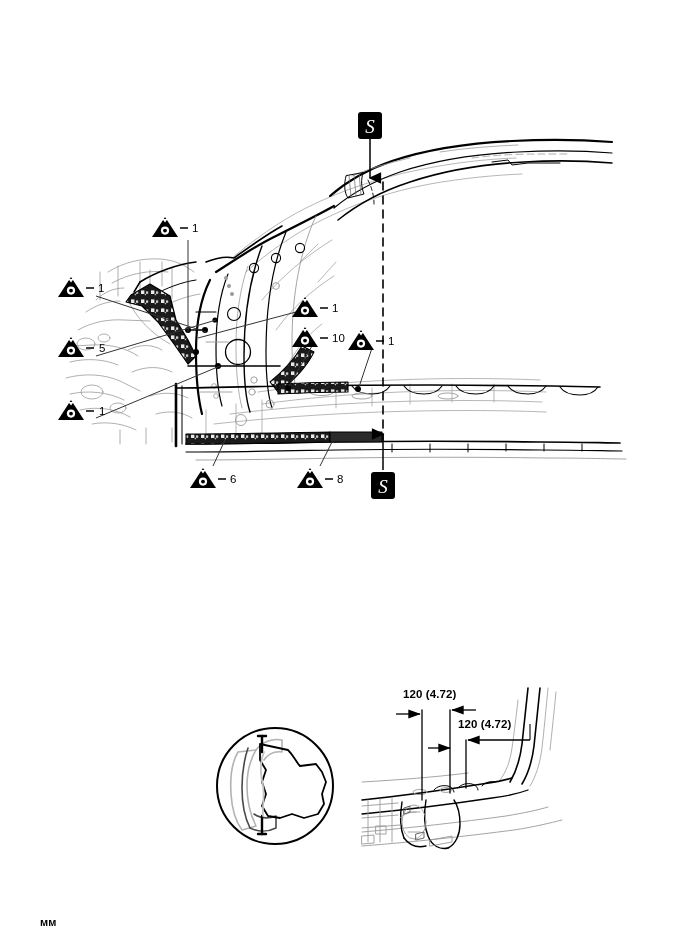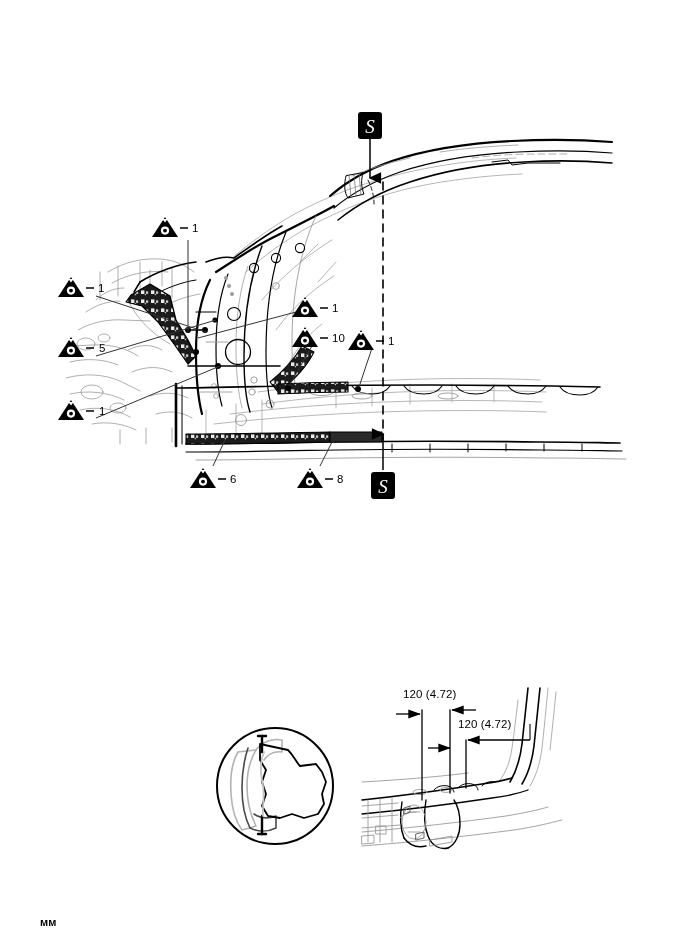--- a/index.html
+++ b/index.html
@@ -32,21 +32,21 @@
     top: 888px;
     font-size: 11px;
     font-weight: bold;
     line-height: 1.25;
     letter-spacing: 0.2px;
     white-space: pre;
   }
   .dim-label {
     position: absolute;
     font-size: 11.5px;
-    font-weight: normal;
+    font-weight: bold;
     white-space: nowrap;
     letter-spacing: 0.1px;
   }
   .callout-num {
     font-size: 11.5px;
     font-family: "Liberation Sans", sans-serif;
   }
 </style>
 </head>
 <body>

